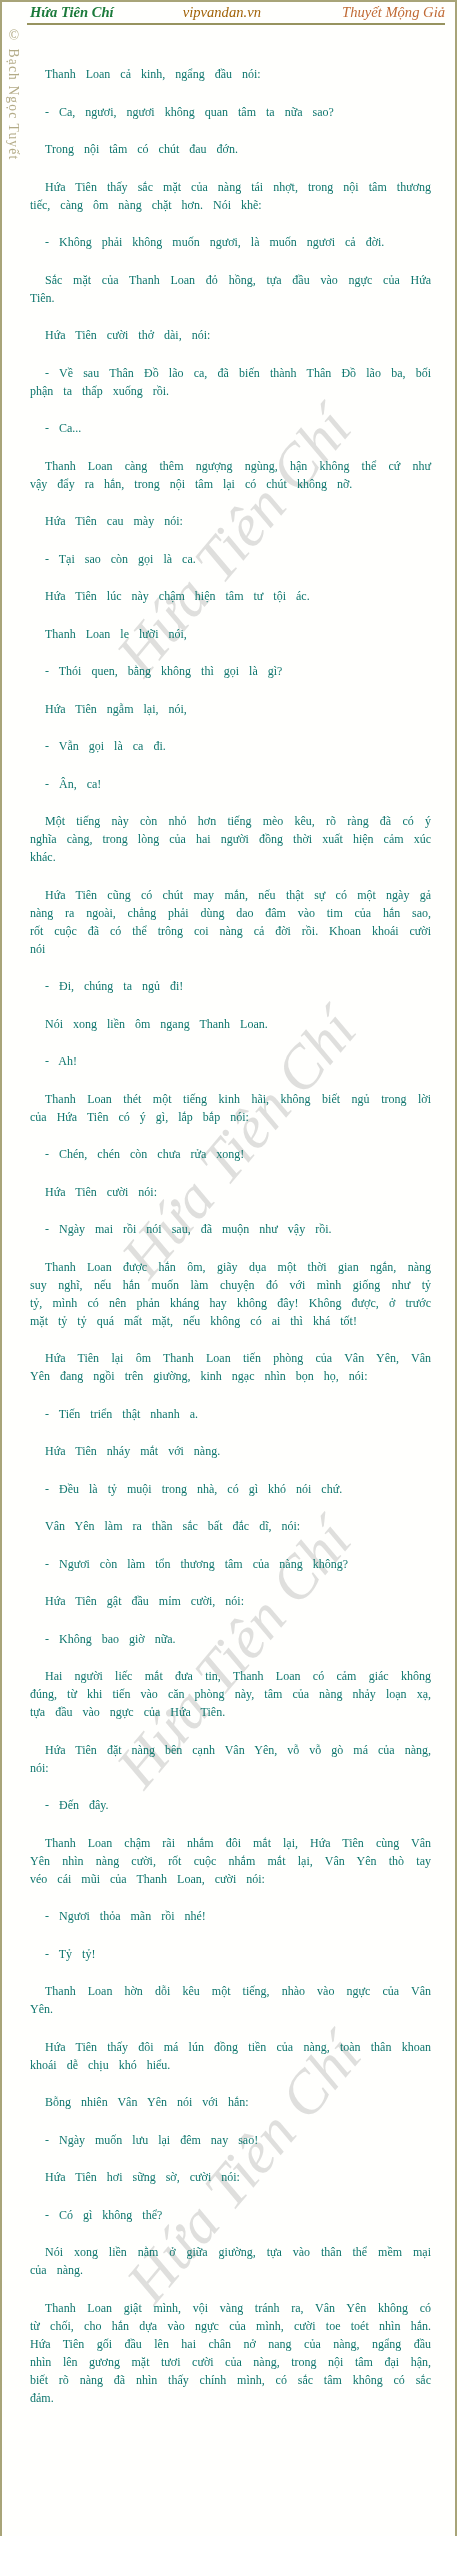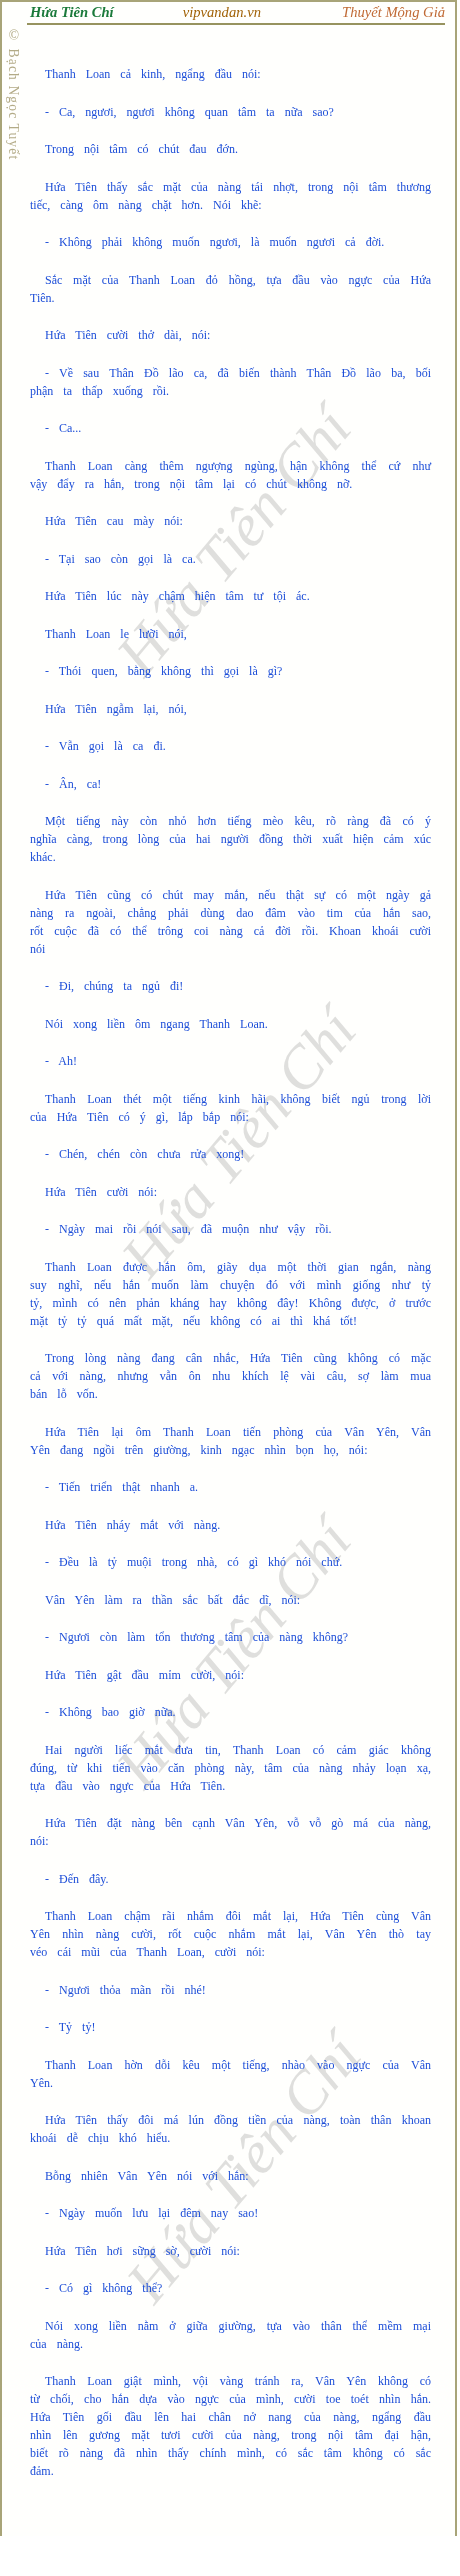--- a/index.html
+++ b/index.html
@@ -46,21 +46,21 @@
     white-space:nowrap;
     z-index:0;
   }
   .wm1{left:71px;top:507px;}
   .wm2{left:76px;top:1109px;}
   .wm3{left:71px;top:1619px;}
   .wm4{left:81px;top:2134px;}
   .body-text{
     position:absolute;left:30px;top:65px;width:401px;
     font-size:12px;line-height:18px;
-    color:#1d4ed8;
+    color:#0f766e;
     text-align:justify;
     word-spacing:7px;
     z-index:1;
   }
   .body-text p{
     margin:0 0 19.5px 0;
     text-indent:15px;
   }
   .footer{
     position:absolute;left:30px;top:2553px;width:407px;
@@ -114,21 +114,20 @@
       <p>Một tiếng này còn nhỏ hơn tiếng mèo kêu, rõ ràng đã có ý nghĩa càng, trong lòng của hai người đồng thời xuất hiện cảm xúc khác.</p>
       <p>Hứa Tiên cũng có chút may mắn, nếu thật sự có một ngày gả nàng ra ngoài, chẳng phải dùng dao đâm vào tim của hắn sao, rốt cuộc đã có thể trông coi nàng cả đời rồi. Khoan khoái cười nói</p>
       <p>- Đi, chúng ta ngủ đi!</p>
       <p>Nói xong liền ôm ngang Thanh Loan.</p>
       <p>- Ah!</p>
       <p>Thanh Loan thét một tiếng kinh hãi, không biết ngủ trong lời của Hứa Tiên có ý gì, lắp bắp nói:</p>
       <p>- Chén, chén còn chưa rửa xong!</p>
       <p>Hứa Tiên cười nói:</p>
       <p>- Ngày mai rồi nói sau, đã muộn như vậy rồi.</p>
       <p>Thanh Loan được hắn ôm, giãy dụa một thời gian ngắn, nàng suy nghĩ, nếu hắn muốn làm chuyện đó với mình giống như tỷ tỷ, mình có nên phản kháng hay không đây! Không được, ở trước mặt tỷ tỷ quá mất mặt, nếu không có ai thì khá tốt!</p>
-      <p>Trong lòng nàng đang cân nhắc, Hứa Tiên cũng không có mặc cả với nàng, nhưng vẫn ôn nhu khích lệ vài câu, sợ làm mua bán lỗ vốn.</p>
       <p>Hứa Tiên lại ôm Thanh Loan tiến phòng của Vân Yên, Vân Yên đang ngồi trên giường, kinh ngạc nhìn bọn họ, nói:</p>
       <p>- Tiến triển thật nhanh a.</p>
       <p>Hứa Tiên nháy mắt với nàng.</p>
       <p>- Đều là tỷ muội trong nhà, có gì khó nói chứ.</p>
       <p>Vân Yên làm ra thần sắc bất đắc dĩ, nói:</p>
       <p>- Ngươi còn làm tổn thương tâm của nàng không?</p>
       <p>Hứa Tiên gật đầu mỉm cười, nói:</p>
       <p>- Không bao giờ nữa.</p>
       <p>Hai người liếc mắt đưa tin, Thanh Loan có cảm giác không đúng, từ khi tiến vào căn phòng này, tâm của nàng nhảy loạn xạ, tựa đầu vào ngực của Hứa Tiên.</p>
       <p>Hứa Tiên đặt nàng bên cạnh Vân Yên, vỗ vỗ gò má của nàng, nói:</p>

